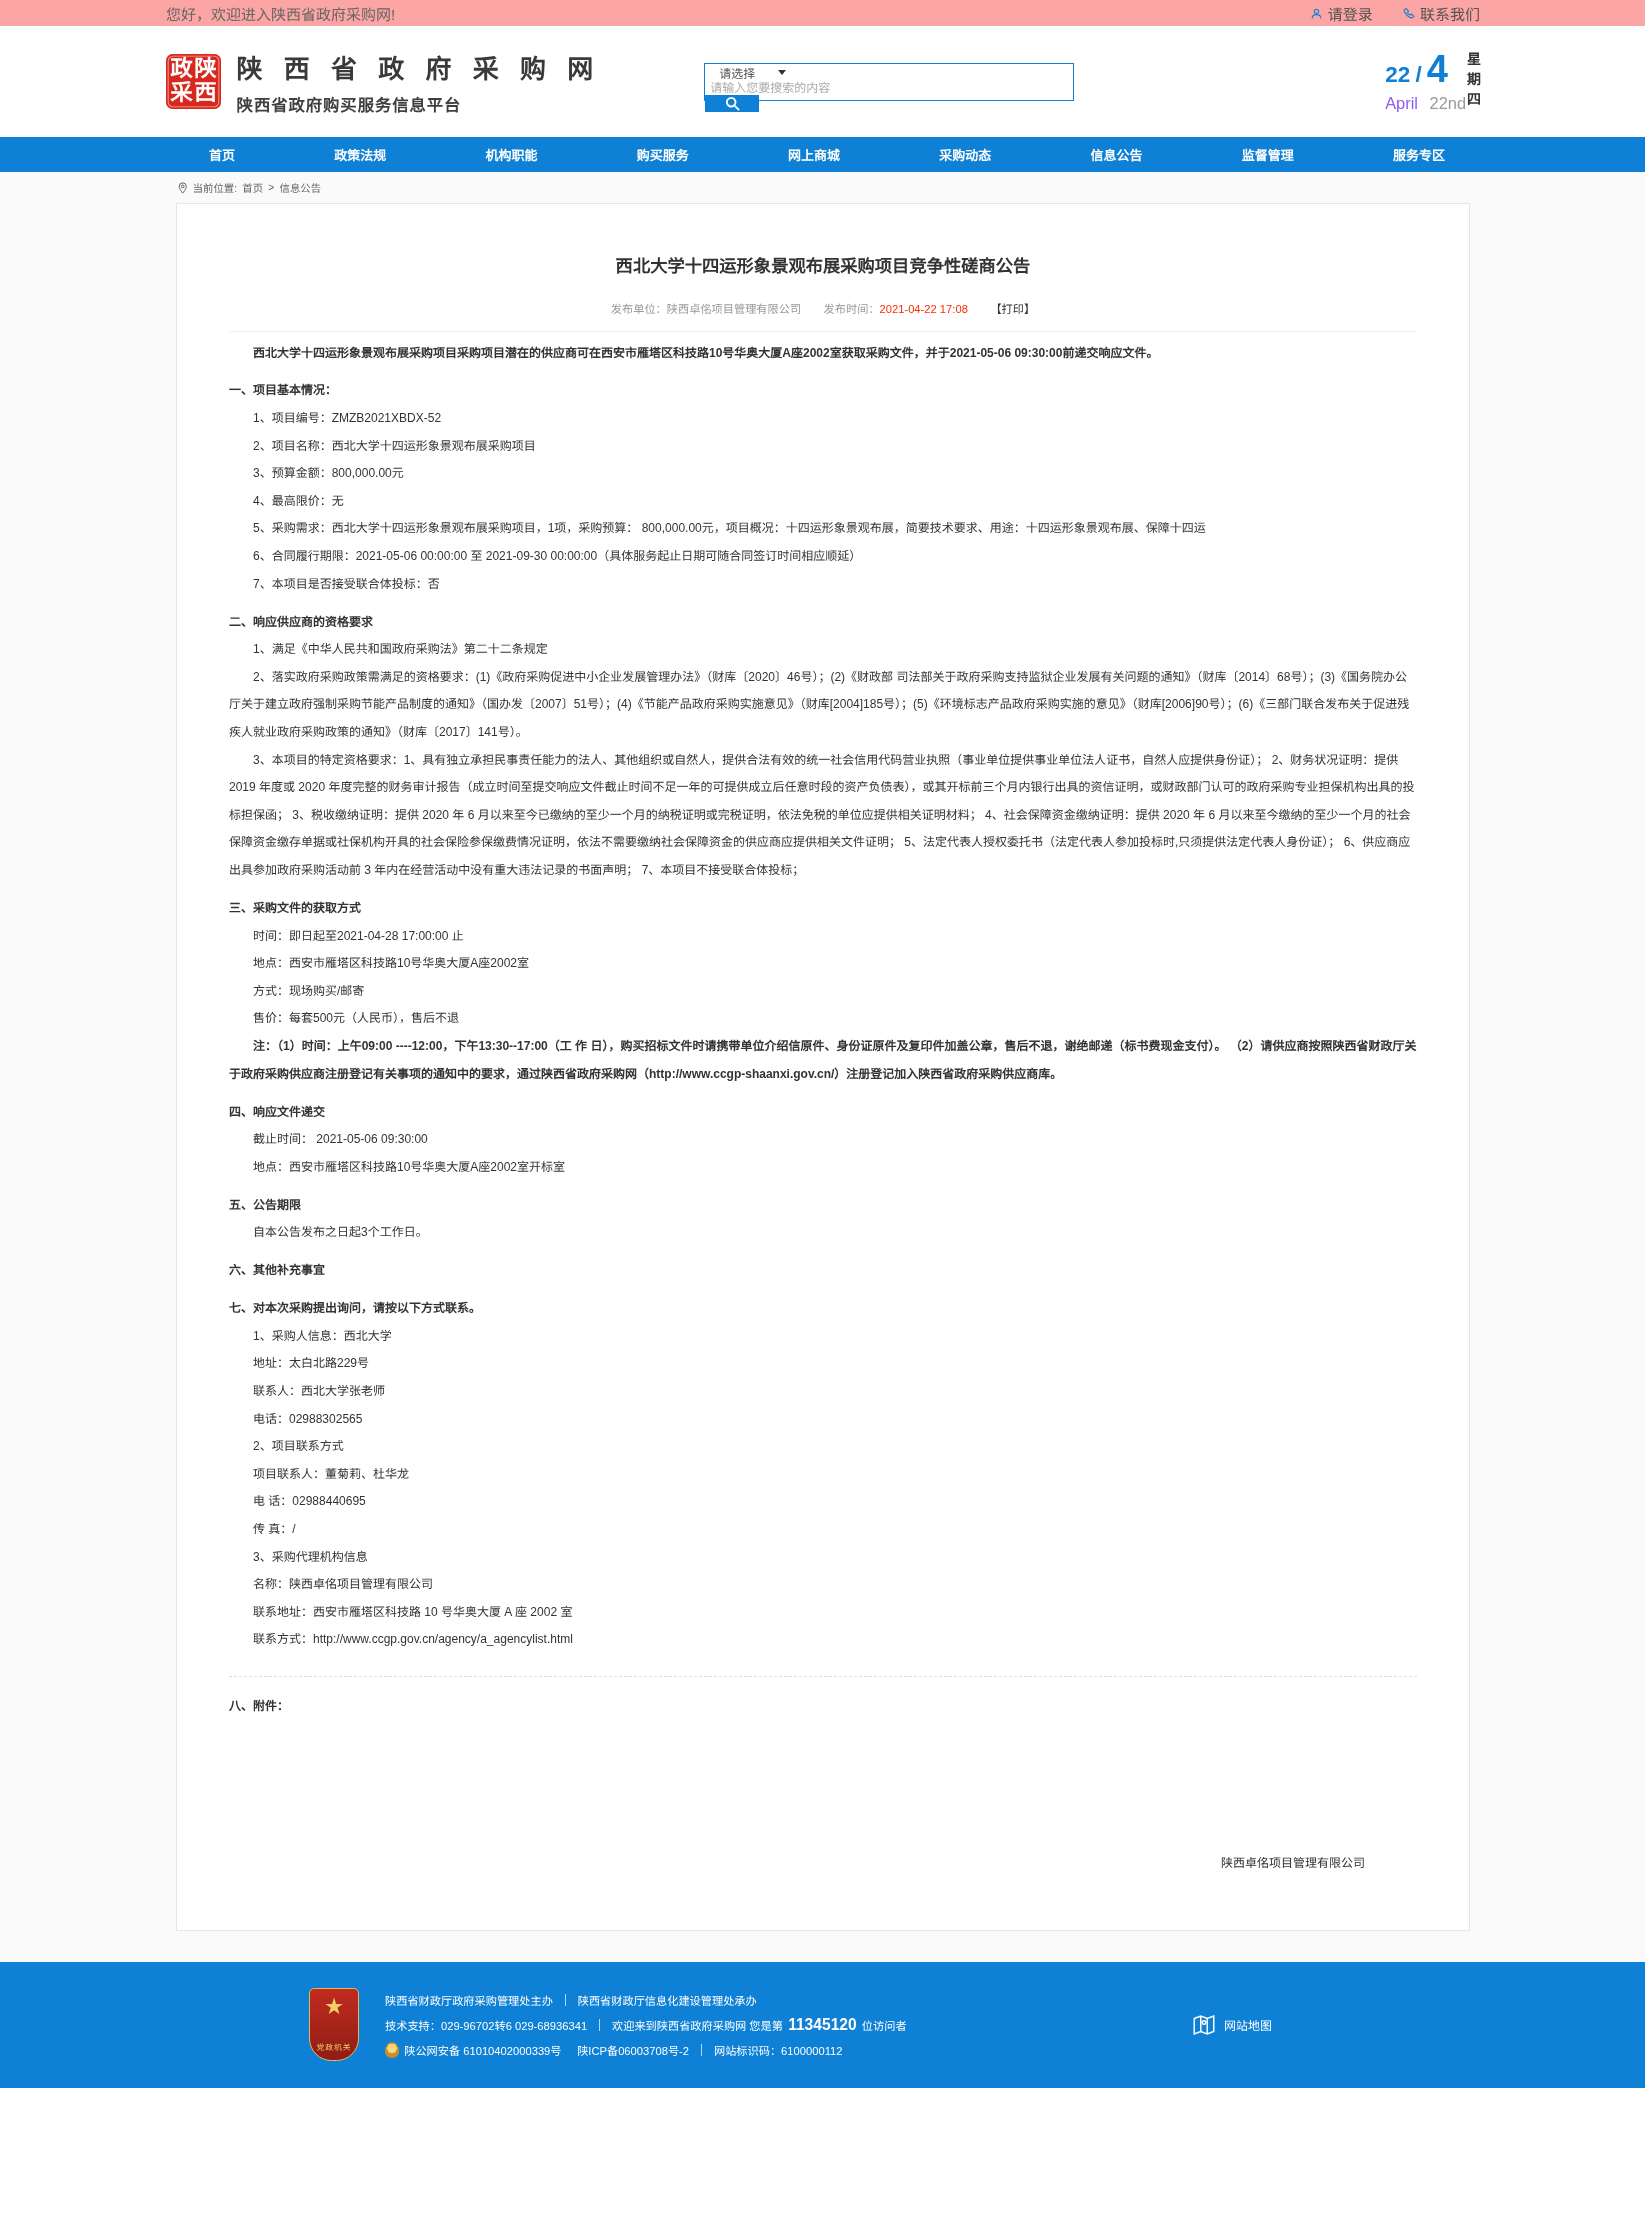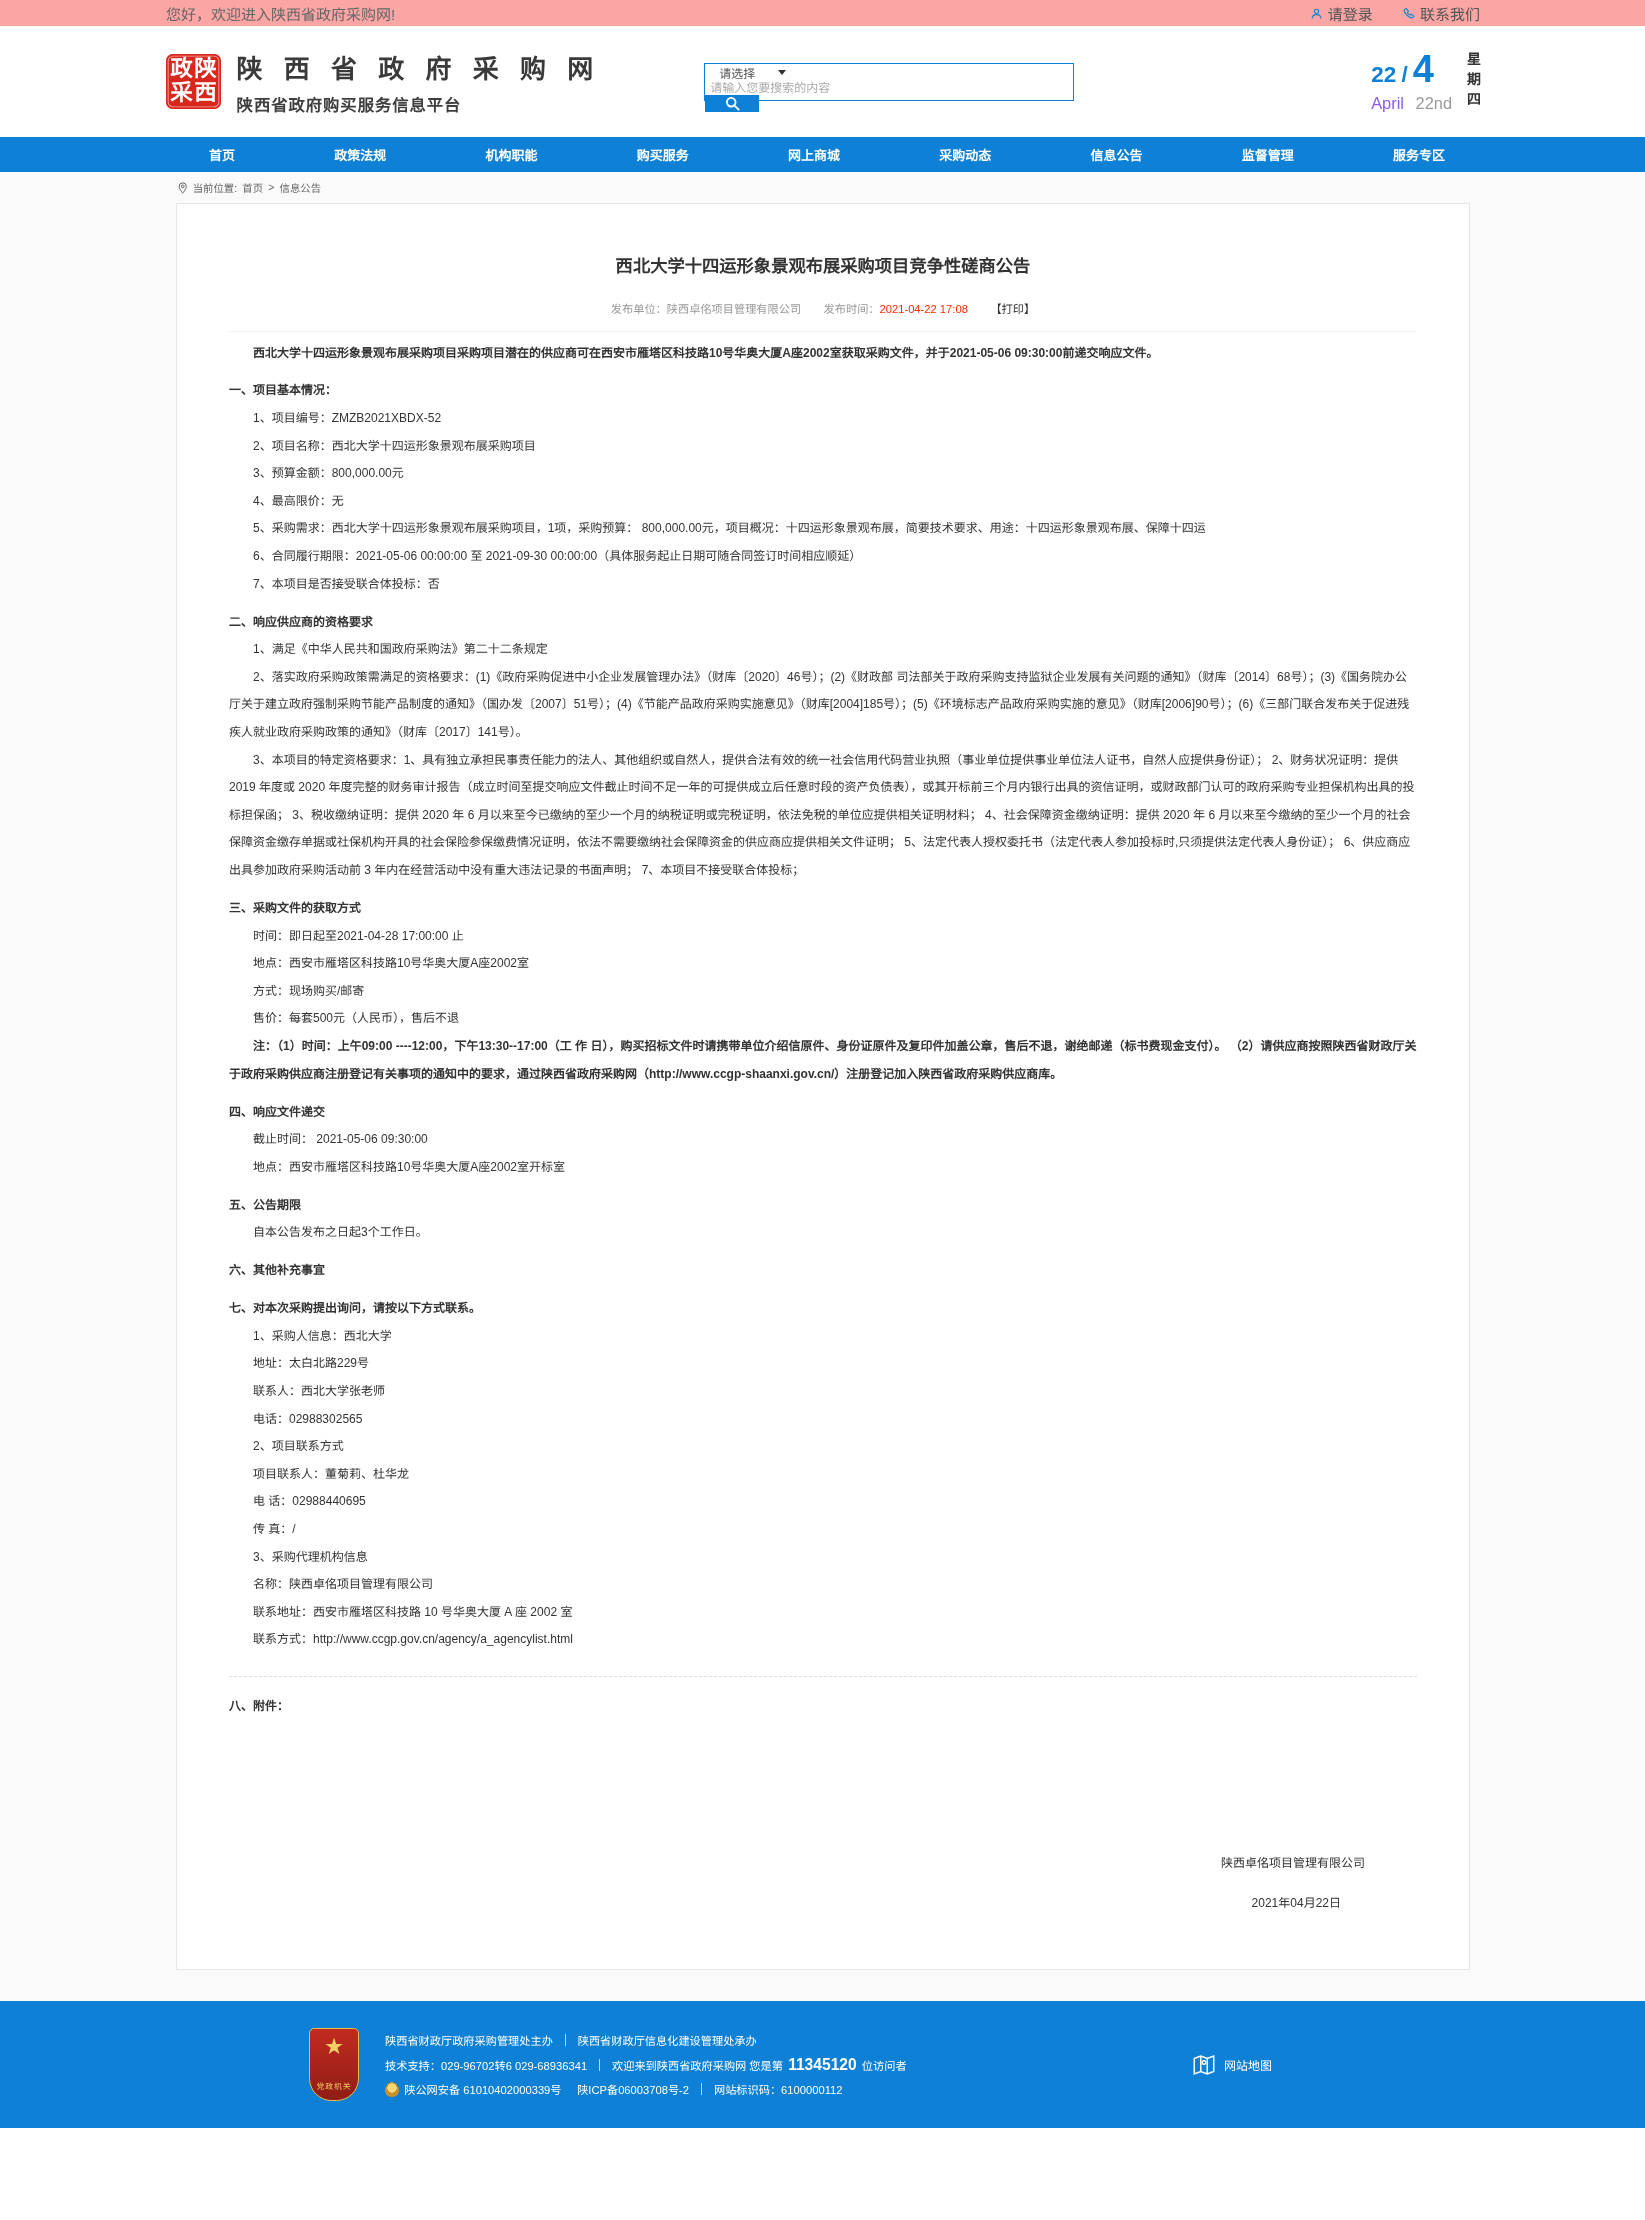--- a/index.html
+++ b/index.html
@@ -21,21 +21,21 @@
   .logo-box { width: 55px; height: 55px; background: #d8271c; border-radius: 7px; color: #fff; display: grid; grid-template-columns: 1fr 1fr; grid-template-rows: 1fr 1fr; font-weight: bold; font-size: 22.5px; line-height: 1; align-items: center; justify-items: center; padding: 3.5px; box-shadow: inset 0 0 0 1.7px #d8271c, inset 0 0 0 2.6px rgba(255,255,255,.6); }
   .site-names { margin-left: 15.6px; }
   .site-title { font-size: 26px; font-weight: bold; color: #3a3a3a; letter-spacing: 7px; }
   .site-subtitle { font-size: 16.4px; font-weight: bold; color: #3f3f3f; margin-top: 7px; letter-spacing: 0.9px; }
   .search-wrap { margin-left: 104px; display: flex; align-items: stretch; border: 1.7px solid #0e81d6; height: 38px; width: 370px; background: #fff; flex-direction: column; }
   .search-select { display: flex; align-items: center; gap: 22.5px; padding: 0 12px 0 14px; font-size: 12px; color: #555; cursor: pointer; white-space: nowrap; }
   .search-select .caret { width: 0; height: 0; border-left: 4.3px solid transparent; border-right: 4.3px solid transparent; border-top: 5.2px solid #333; }
   .search-input { flex: 1; border: none; outline: none; font-size: 12px; color: #333; padding: 0 5.2px; font-family: inherit; }
   .search-input::placeholder { color: #aaa; }
   .search-btn { width: 54px; background: #0e81d6; border: none; display: flex; align-items: center; justify-content: center; cursor: pointer; }
-  .date-widget { margin-left: auto; display: flex; align-items: center; gap: 14px; }
+  .date-widget { margin-left: auto; display: flex; align-items: center; }
   .date-top { color: #0e81d6; font-weight: bold; line-height: 1; display: flex; align-items: baseline; }
   .date-top .d22 { font-size: 22.5px; }
   .date-top .slash { font-size: 22.5px; margin: 0 5.2px; }
   .date-top .d4 { font-size: 38px; }
   .date-bottom { margin-top: 5.2px; font-size: 16.4px; }
   .date-bottom .april { color: #8b5cf6; font-weight: normal; }
   .date-bottom .ord { color: #9a9a9a; margin-left: 7px; }
   .weekday { writing-mode: vertical-rl; font-size: 14px; font-weight: bold; color: #333; letter-spacing: 6px; line-height: 1; }
   
   .nav { background: #0e81d6; }
@@ -225,21 +225,20 @@
       <p class="p-item">联系方式：http://www.ccgp.gov.cn/agency/a_agencylist.html</p>
 
       <hr class="dash-divider">
 
       <p class="sec-h">八、附件：</p>
 
       <div class="attach-space"></div>
 
       <div class="signature">
         <div class="sig-company">陕西卓佲项目管理有限公司</div>
-        <div class="sig-date">2021年04月22日</div>
       </div>
     </div>
   </div>
 </div>
 
 <div class="footer">
   <div class="footer-inner">
     <div class="emblem">
       <span class="em-star">★</span>
       <span class="em-text">党政机关</span>

